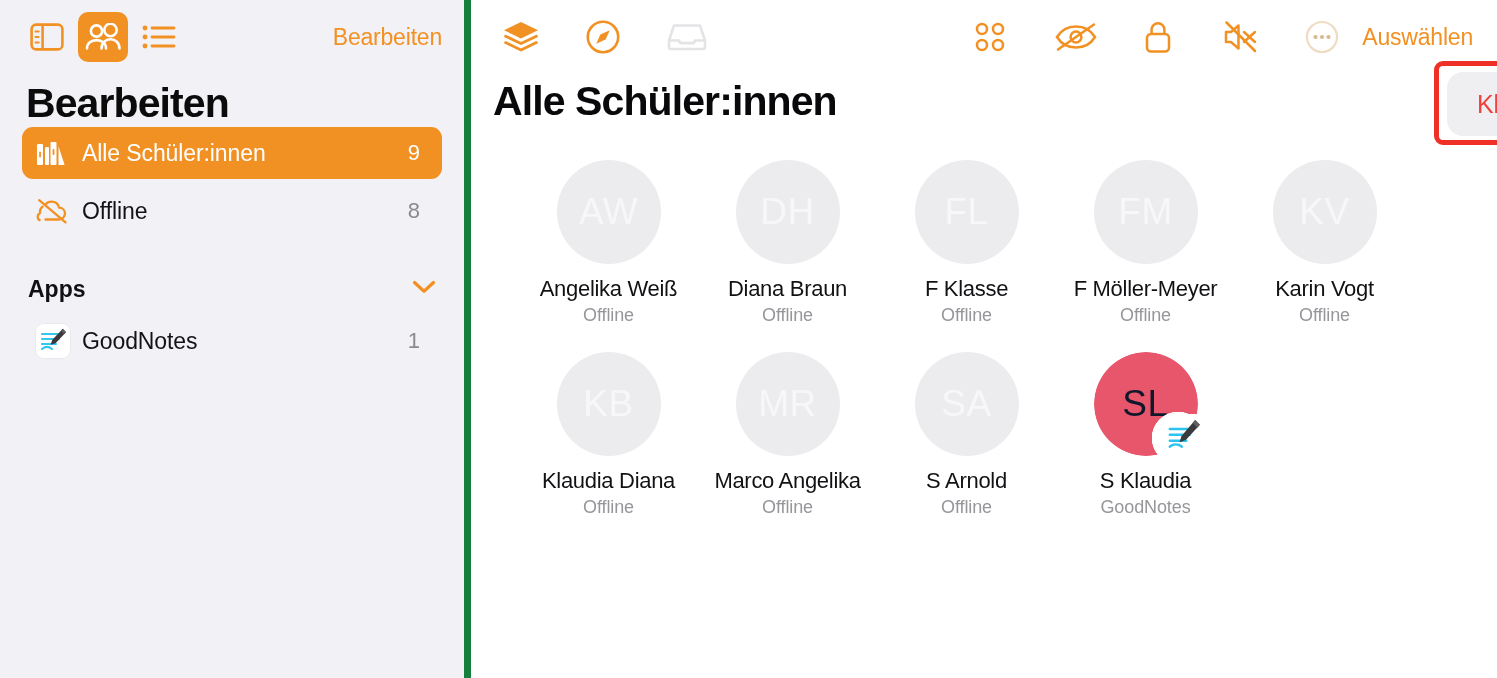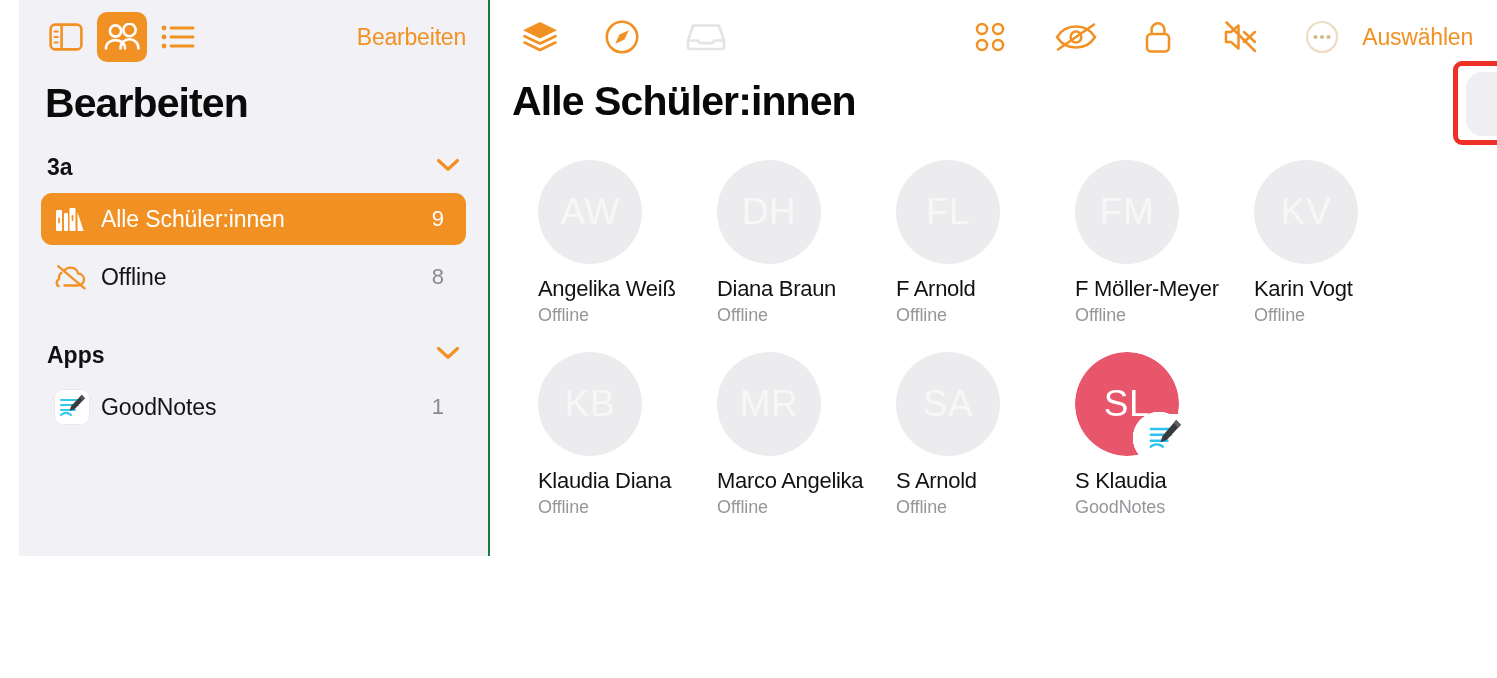--- a/index.html
+++ b/index.html
@@ -6,26 +6,25 @@
   html, body {
     width: 1497px; height: 678px;
     font-family: "Liberation Sans", sans-serif;
     background: #ffffff;
     overflow: hidden;
   }
   .app { display: flex; width: 1497px; height: 678px; }
 
   
   .sidebar {
-    width: 471px; height: 556px;
+    width: 471px; height: 678px;
     background: #F2F1F6;
-    border-right: 2px solid #15803d;
+    border-right: 7px solid #15803d;
     position: relative;
     flex: 0 0 471px;
-    margin-left: 19px;
   }
   .sb-toolbar {
     display: flex; align-items: center;
     height: 74px; padding: 0 22px 0 22px;
   }
   .sb-icon-btn {
     width: 50px; height: 50px;
     display: flex; align-items: center; justify-content: center;
     border-radius: 10px;
   }
@@ -128,34 +127,34 @@
     position: absolute;
     left: 0; top: 160px;
     width: 100%;
     padding: 0 40px 0 48px;
     display: flex;
     flex-wrap: wrap;
   }
   .student {
     width: 179px;
     margin-bottom: 26px;
-    display: flex; flex-direction: column; 
+    display: flex; flex-direction: column; align-items: center;
   }
   .avatar-wrap { position: relative; width: 104px; height: 104px; }
   .avatar {
     width: 104px; height: 104px; border-radius: 50%;
     background: #ECECEE;
     display: flex; align-items: center; justify-content: center;
     color: #F7F7F8;
     font-size: 37px;
     letter-spacing: 0.5px;
   }
   .avatar.active {
     background: #E8566B;
-    color: #ffffff;
+    color: #0f172a;
     -webkit-mask-image: radial-gradient(circle 27px at 84px 86px, transparent 0 26px, #000 26.5px);
             mask-image: radial-gradient(circle 27px at 84px 86px, transparent 0 26px, #000 26.5px);
   }
   .badge {
     position: absolute;
     right: -8px; bottom: -2px;
     width: 44px; height: 44px;
     border-radius: 10px;
     background: #ffffff;
     display: flex; align-items: center; justify-content: center;
@@ -214,28 +213,20 @@
           <line x1="10" y1="13" x2="32" y2="13" stroke="#F29123" stroke-width="2.8" stroke-linecap="round"></line>
           <line x1="10" y1="22" x2="32" y2="22" stroke="#F29123" stroke-width="2.8" stroke-linecap="round"></line>
         </svg>
       </div>
 
       <div class="sb-edit">Bearbeiten</div>
     </div>
 
     <div class="sb-title">Bearbeiten</div>
 
-    <div class="sb-section">
-      <span class="sb-section-label">3a</span>
-      <span class="chev">
-        <svg width="24" height="14" viewBox="0 0 24 14" fill="none">
-          <path d="M2.5 2.5 12 11.2 21.5 2.5" stroke="#F29123" stroke-width="3.2" stroke-linecap="round" stroke-linejoin="round"></path>
-        </svg>
-      </span>
-    </div>
 
     <div class="sb-row active">
       <span class="ic">
         <svg width="30" height="26" viewBox="0 0 30 26" fill="none">
           <rect x="1" y="4" width="6" height="21" rx="1" fill="#ffffff"></rect>
           <rect x="3.2" y="11.5" width="1.7" height="6" rx="0.8" fill="#F29123"></rect>
           <rect x="9" y="7" width="4" height="18" rx="1" fill="#ffffff"></rect>
           <rect x="14.5" y="2" width="6" height="23" rx="1" fill="#ffffff"></rect>
           <rect x="16.6" y="9" width="1.8" height="6" rx="0.8" fill="#F29123"></rect>
           <path d="M22.5 6.2 28.6 25h-6.1z" fill="#ffffff"></path>
@@ -383,21 +374,21 @@
           <div class="avatar-wrap">
             <div class="avatar">DH</div>
           </div>
           <div class="st-name">Diana Braun</div>
           <div class="st-status">Offline</div>
         </div>
         <div class="student">
           <div class="avatar-wrap">
             <div class="avatar">FL</div>
           </div>
-          <div class="st-name">F Arnold</div>
+          <div class="st-name">F Klasse</div>
           <div class="st-status">Offline</div>
         </div>
         <div class="student">
           <div class="avatar-wrap">
             <div class="avatar">FM</div>
           </div>
           <div class="st-name">F Möller-Meyer</div>
           <div class="st-status">Offline</div>
         </div>
         <div class="student">

